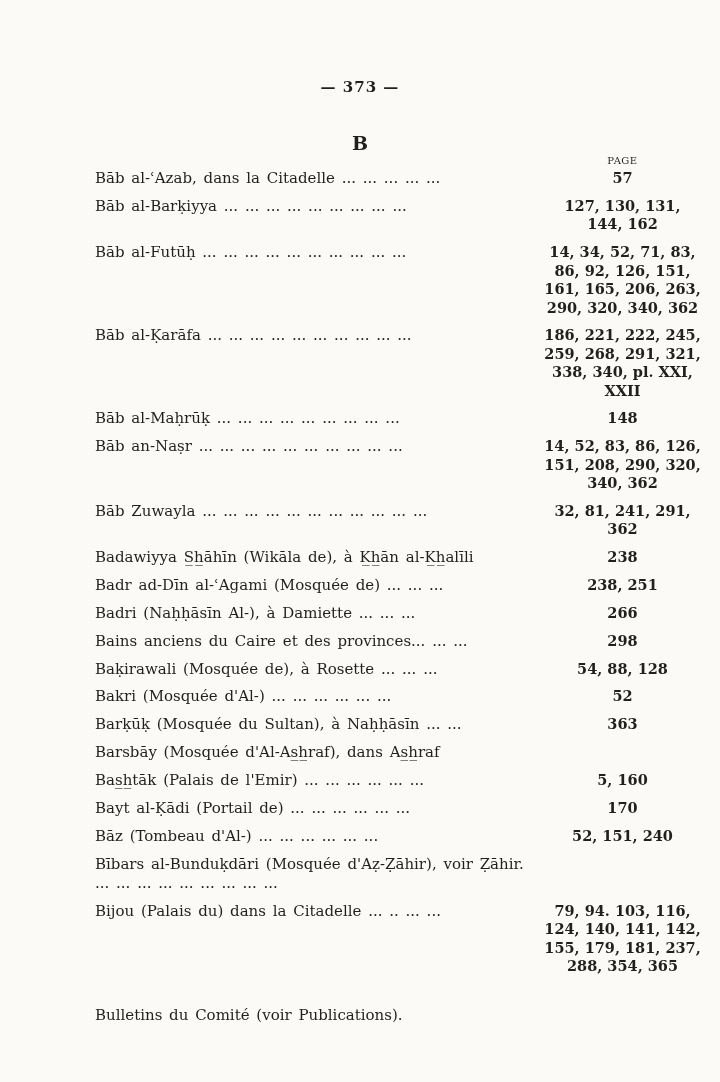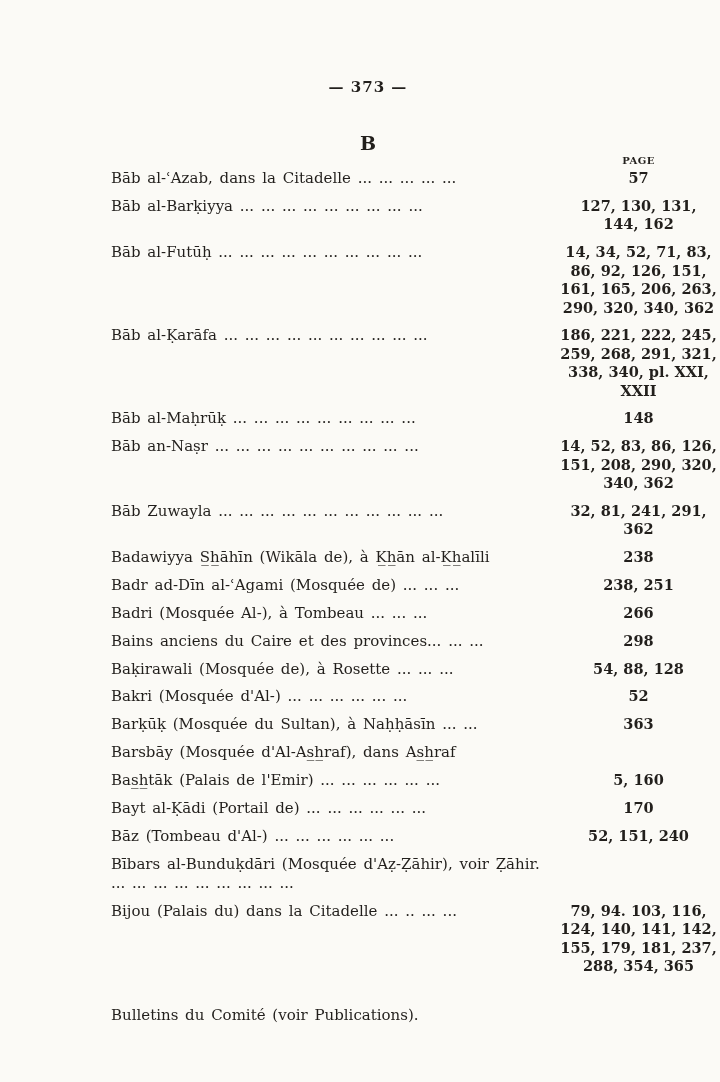--- a/index.html
+++ b/index.html
@@ -12,21 +12,20 @@
     background: #fbfaf6;
     color: #221f1c;
     font-family: "DejaVu Serif", "Liberation Serif", serif;
     overflow: hidden;
   }
   .page {
     width: 720px;
     height: 772px;
     box-sizing: border-box;
     padding-top: 78px;
-    padding-left: 16px;
   }
   .page-num {
     text-align: center;
     font-size: 15px;
     font-weight: bold;
     letter-spacing: 1px;
   }
   .section-letter {
     text-align: center;
     font-size: 19px;
@@ -58,21 +57,21 @@
     font-size: 14.5px;
     line-height: 1.28;
     font-weight: bold;
     white-space: pre-line;
   }
   .page-label-row {
     margin-bottom: 3px;
   }
   .page-label {
     font-size: 10px;
-    font-weight: bold;
+    font-weight: normal;
     letter-spacing: 0.5px;
     line-height: 1;
   }
   .footer-line {
     font-size: 15px;
     margin-top: 30px;
     word-spacing: 2px;
   }
 </style>
 </head>
@@ -141,21 +140,21 @@
     <div class="name">Badawiyya S̲h̲āhīn (Wikāla de), à K̲h̲ān al-K̲h̲alīli</div>
     <div class="pages">238</div>
   </div>
 
   <div class="row">
     <div class="name">Badr ad-Dīn al-ʿAgami (Mosquée de)   ...  ...  ...</div>
     <div class="pages">238, 251</div>
   </div>
 
   <div class="row">
-    <div class="name">Badri (Mosquée Al-), à Tombeau    ...  ...  ...</div>
+    <div class="name">Badri (Naḥḥāsīn Al-), à Damiette    ...  ...  ...</div>
     <div class="pages">266</div>
   </div>
 
   <div class="row">
     <div class="name">Bains anciens du Caire et des provinces...  ...  ...</div>
     <div class="pages">298</div>
   </div>
 
   <div class="row">
     <div class="name">Baḳirawali (Mosquée de), à Rosette ...  ...  ...</div>

